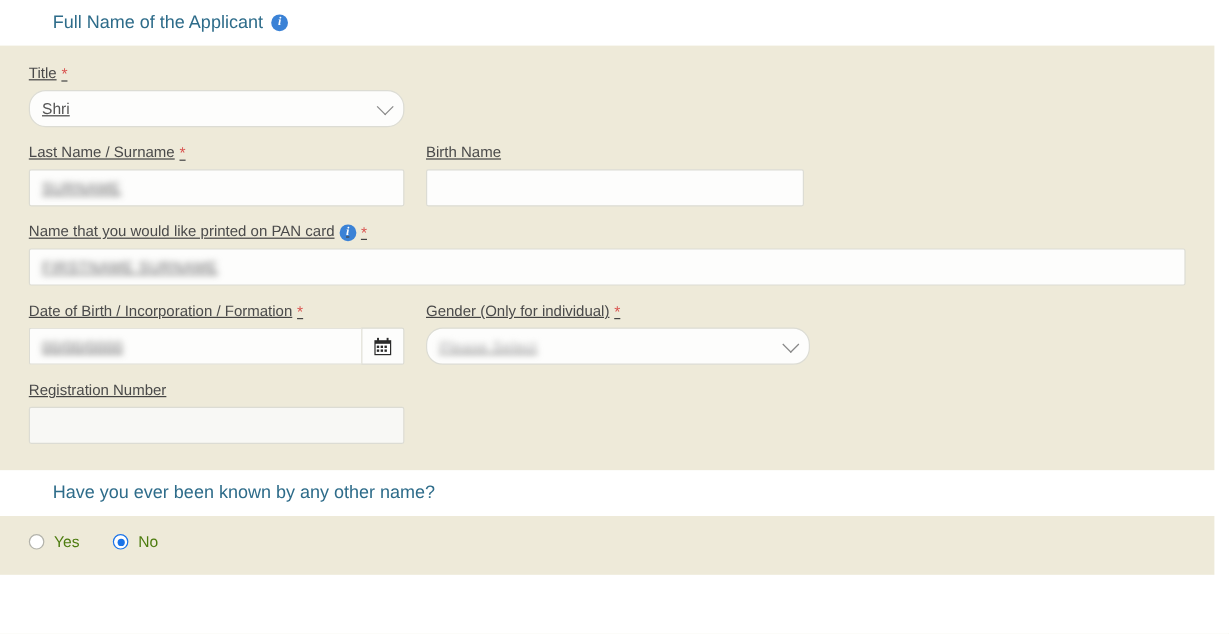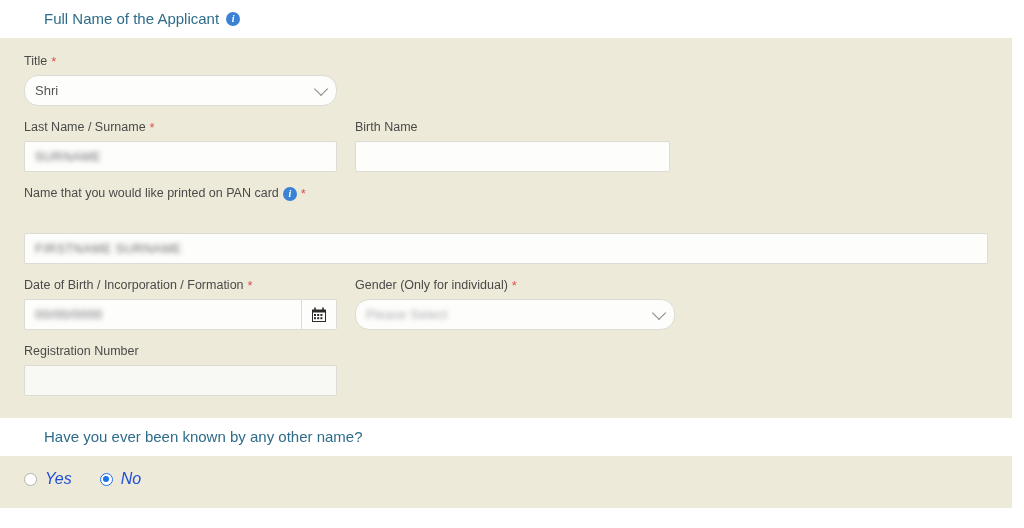--- a/index.html
+++ b/index.html
@@ -56,30 +56,31 @@
     padding: 16px 0 22px 0;
   }
   .panel-radio {
     padding: 14px 0 20px 0;
   }
 
   .row {
     display: flex;
     padding: 0 24px;
     margin-bottom: 14px;
+    text-decoration: underline;
   }
   .row:last-child { margin-bottom: 0; }
 
   .field { display: flex; flex-direction: column; }
 
   .f-title   { width: 313px; }
   .f-last    { width: 313px; margin-right: 18px; }
   .f-first   { width: 313px; margin-right: 18px; }
   .f-middle  { width: 315px; }
-  .f-pan     { width: 976px; gap: 26px; }
+  .f-pan     { width: 976px; }
   .f-dob     { width: 313px; margin-right: 18px; }
   .f-gender  { width: 320px; }
   .f-reg     { width: 313px; }
 
   .label {
     font-size: 12.5px;
     color: #4a4a4a;
     margin-bottom: 6px;
     line-height: 15px;
     display: flex;
@@ -180,21 +181,21 @@
   .radio.checked { border-color: #1a73e8; border-width: 1.6px; }
   .radio.checked::after {
     content: "";
     position: absolute;
     left: 50%; top: 50%;
     transform: translate(-50%, -50%);
     width: 6px; height: 6px;
     border-radius: 50%;
     background: #1a73e8;
   }
-  .radio-label { font-size: 16px; color: #1d4ed8; font-style: italic; }
+  .radio-label { font-size: 13px; color: #4d7c0f; }
 </style>
 </head>
 <body>
 
 <div class="section-header">
   <span class="htext">Full Name of the Applicant</span>
   <span class="info-icon">i</span>
 </div>
 
 <div class="panel panel-main">

